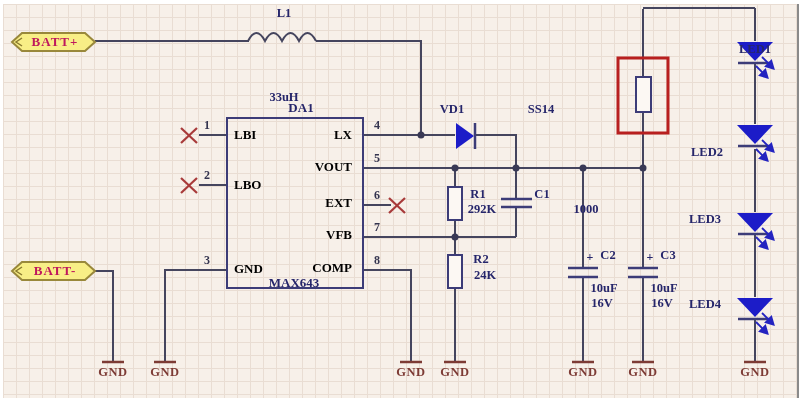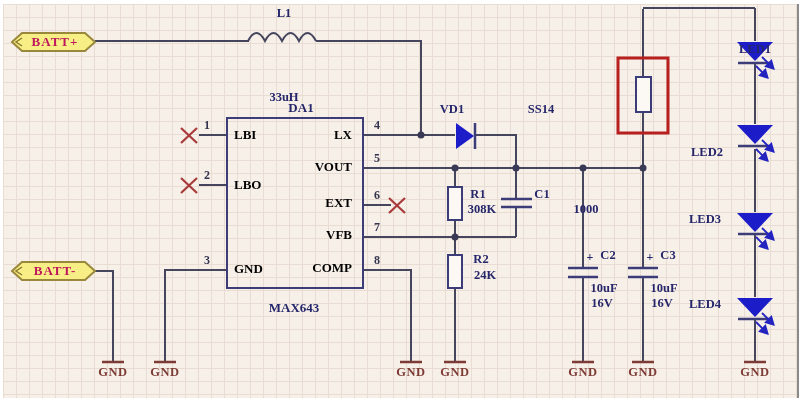--- a/index.html
+++ b/index.html
@@ -152,21 +152,21 @@
     </g>
   </svg>
 
   <span class="lbl portlbl" style="left:55px;top:35px;">BATT+</span>
   <span class="lbl portlbl" style="left:55px;top:264px;">BATT-</span>
 
   <span class="lbl" style="left:284px;top:7px;">L1</span>
   <span class="lbl" style="left:284px;top:51px;margin-top:40px;">33uH</span>
 
   <span class="lbl" style="left:289px;top:101px;font-size:13px;margin-left:12px;">DA1</span>
-  <span class="lbl" style="left:294px;top:301px;font-size:13px;">MAX643</span>
+  <span class="lbl" style="left:294px;top:276px;font-size:13px;">MAX643</span>
 
   <span class="pin-num" style="left:207px;top:119px;">1</span>
   <span class="pin-num" style="left:207px;top:169px;">2</span>
   <span class="pin-num" style="left:207px;top:254px;">3</span>
   <span class="pin-num" style="left:377px;top:119px;">4</span>
   <span class="pin-num" style="left:377px;top:152px;">5</span>
   <span class="pin-num" style="left:377px;top:189px;">6</span>
   <span class="pin-num" style="left:377px;top:221px;">7</span>
   <span class="pin-num" style="left:377px;top:254px;">8</span>
 
@@ -176,21 +176,21 @@
   <span class="pin-name r" style="right:448px;top:128px;">LX</span>
   <span class="pin-name r" style="right:448px;top:160px;">VOUT</span>
   <span class="pin-name r" style="right:448px;top:196px;">EXT</span>
   <span class="pin-name r" style="right:448px;top:228px;">VFB</span>
   <span class="pin-name r" style="right:448px;top:261px;">COMP</span>
 
   <span class="lbl" style="left:452px;top:103px;text-align:right;">VD1</span>
   <span class="lbl" style="left:493px;top:103px;margin-left:48px;">SS14</span>
 
   <span class="lbl" style="left:478px;top:188px;">R1</span>
-  <span class="lbl" style="left:482px;top:203px;">308K</span>
+  <span class="lbl" style="left:482px;top:203px;">292K</span>
   <span class="lbl" style="left:542px;top:188px;">C1</span>
   <span class="lbl" style="left:544px;top:203px;margin-left:42px;">1000</span>
   <span class="lbl" style="left:481px;top:253px;">R2</span>
   <span class="lbl" style="left:485px;top:269px;">24K</span>
 
   <span class="lbl small" style="left:590px;top:251px;">+</span>
   <span class="lbl" style="left:608px;top:249px;">C2</span>
   <span class="lbl" style="left:604px;top:282px;">10uF</span>
   <span class="lbl" style="left:602px;top:297px;">16V</span>
 

